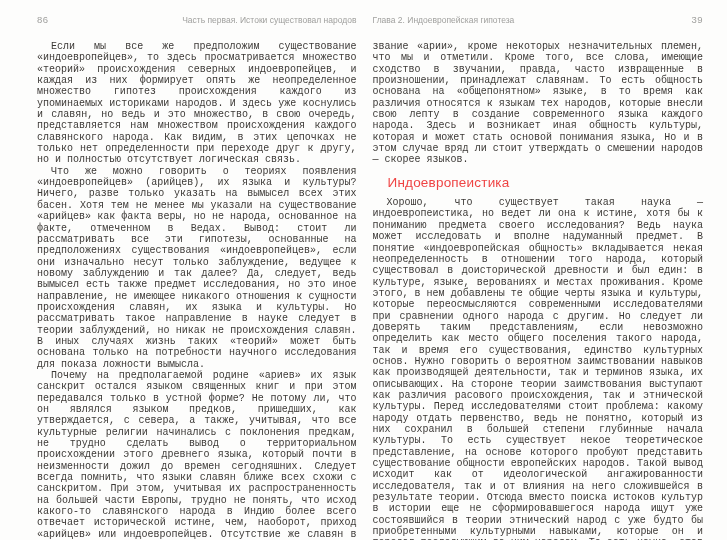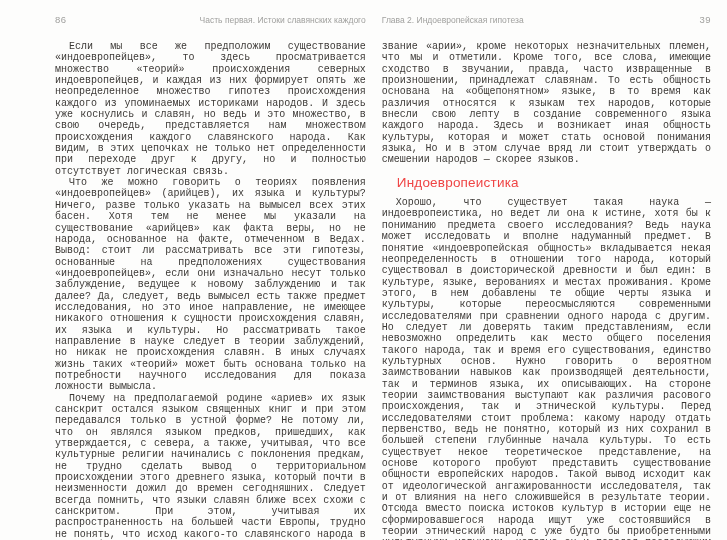--- a/index.html
+++ b/index.html
@@ -13,22 +13,22 @@
     background: #fdfdfc;
     display: flex;
     overflow: hidden;
     box-sizing: border-box;
   }
   .page {
     width: 363.5px;
     box-sizing: border-box;
     padding-top: 14px;
   }
-  .page-left  { padding-left: 37px; padding-right: 7px; margin-left: 18px; }
-  .page-right { padding-left: 9px;  padding-right: 16px; }
+  .page-left  { padding-left: 37px; padding-right: 7px; }
+  .page-right { padding-left: 9px;  padding-right: 24px; }
 
   .page-header {
     display: flex;
     justify-content: space-between;
     align-items: baseline;
     font-family: "Liberation Sans", sans-serif;
     font-size: 8.5px;
     color: #a0a09e;
     margin-bottom: 15px;
     height: 12px;
@@ -57,21 +57,21 @@
   }
 </style>
 </head>
 <body>
 
 <div class="spread">
 
   <div class="page page-left">
     <div class="page-header">
       <span class="page-num">86</span>
-      <span class="running-header">Часть первая. Истоки славянских каждого</span>
+      <span class="running-header">Часть первая. Истоки существовал народов</span>
     </div>
     <div class="body-text">
       <p class="indent">Если мы все же предположим существование «индоевропейцев», то здесь просматривается множество «теорий» происхождения северных индоевропейцев, и каждая из них формирует опять же неопределенное множество гипотез происхождения каждого из упоминаемых историками народов. И здесь уже коснулись и славян, но ведь и это множество, в свою очередь, представляется нам множеством происхождения каждого славянского народа. Как видим, в этих цепочках не только нет определенности при переходе друг к другу, но и полностью отсутствует логическая связь.</p>
       <p class="indent">Что же можно говорить о теориях появления «индоевропейцев» (арийцев), их языка и культуры? Ничего, разве только указать на вымысел всех этих басен. Хотя тем не менее мы указали на существование «арийцев» как факта веры, но не народа, основанное на факте, отмеченном в Ведах. Вывод: стоит ли рассматривать все эти гипотезы, основанные на предположениях существования «индоевропейцев», если они изначально несут только заблуждение, ведущее к новому заблуждению и так далее? Да, следует, ведь вымысел есть также предмет исследования, но это иное направление, не имеющее никакого отношения к сущности происхождения славян, их языка и культуры. Но рассматривать такое направление в науке следует в теории заблуждений, но никак не происхождения славян. В иных случаях жизнь таких «теорий» может быть основана только на потребности научного исследования для показа ложности вымысла.</p>
       <p class="indent">Почему на предполагаемой родине «ариев» их язык санскрит остался языком священных книг и при этом передавался только в устной форме? Не потому ли, что он являлся языком предков, пришедших, как утверждается, с севера, а также, учитывая, что все культурные религии начинались с поклонения предкам, не трудно сделать вывод о территориальном происхождении этого древнего языка, который почти в неизменности дожил до времен сегодняшних. Следует всегда помнить, что языки славян ближе всех схожи с санскритом. При этом, учитывая их распространенность на большей части Европы, трудно не понять, что исход какого-то славянского народа в Индию более всего отвечает исторической истине, чем, наоборот, приход «арийцев» или индоевропейцев. Отсутствие же славян в истории говорит лишь о предвзятости исследователей этого процесса и одновременно об отсутствии знаний у этих ученых о великом процессе распространения славянских культур.</p>
       <p class="indent">Вполне вероятно, что некоторые исследователи сочтут слоговой язык славян за некие начала «арийского» языка, но следует их разочаровать: ведь надуманный ни одного народа, который мог бы носить на-</p>
     </div>
   </div>
 
   <div class="page page-right">

